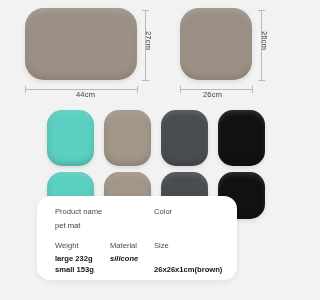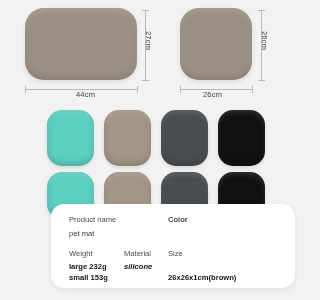--- a/index.html
+++ b/index.html
@@ -92,27 +92,26 @@
                 inset 0 3px 5px rgba(255,255,255,0.13),
                 0 2px 4px rgba(0,0,0,0.10);
   }
   .swatch.rect   { width: 47px; height: 56px; border-radius: 15px; }
   .swatch.square { width: 47px; height: 47px; border-radius: 15px; }
 
   
   #spec-card {
     position: absolute;
     left: 37px;
-    top: 204px;
-    width: 244px;
+    top: 196px;
+    width: 200px;
     height: 84px;
     background: #ffffff;
     border-radius: 13px;
     box-shadow: 0 2px 6px rgba(0,0,0,0.07);
-    margin-left: 14px;
   }
   .spec-head {
     position: absolute;
     font-size: 7.6px;
     color: #4a4a4a;
     white-space: nowrap;
   }
   .spec-val {
     position: absolute;
     font-size: 7.6px;
@@ -162,21 +161,21 @@
   <div class="swatch square" id="sw-s0" style="left: 47px; top: 172px; background: rgb(91, 207, 192);"></div>
   <div class="swatch square" id="sw-s1" style="left: 104px; top: 172px; background: rgb(163, 149, 136);"></div>
   <div class="swatch square" id="sw-s2" style="left: 161px; top: 172px; background: rgb(74, 77, 80);"></div>
   <div class="swatch square" id="sw-s3" style="left: 218px; top: 172px; background: rgb(17, 17, 17);"></div>
 
   <div id="spec-card">
 
     <div class="spec-head" style="left:18px; top:11px;">Product name</div>
     <div class="spec-val light" style="left:18px; top:25px;">pet mat</div>
 
-    <div class="spec-head" style="left:117px; top:11px;font-weight:bold;">Color</div>
+    <div class="spec-head" style="left:117px; top:11px;">Color</div>
 
     <div class="spec-head" style="left:18px; top:45px;">Weight</div>
     <div class="spec-val" style="left:18px; top:58px;">large 232g</div>
     <div class="spec-val" style="left:18px; top:69px;">small 153g</div>
 
     <div class="spec-head" style="left:73px; top:45px;">Material</div>
     <div class="spec-val" style="left:73px; top:58px;font-style:italic;">silicone</div>
 
     <div class="spec-head" style="left:117px; top:45px;">Size</div>
     <div class="spec-val" style="left:117px; top:69px;">26x26x1cm(brown)</div>

